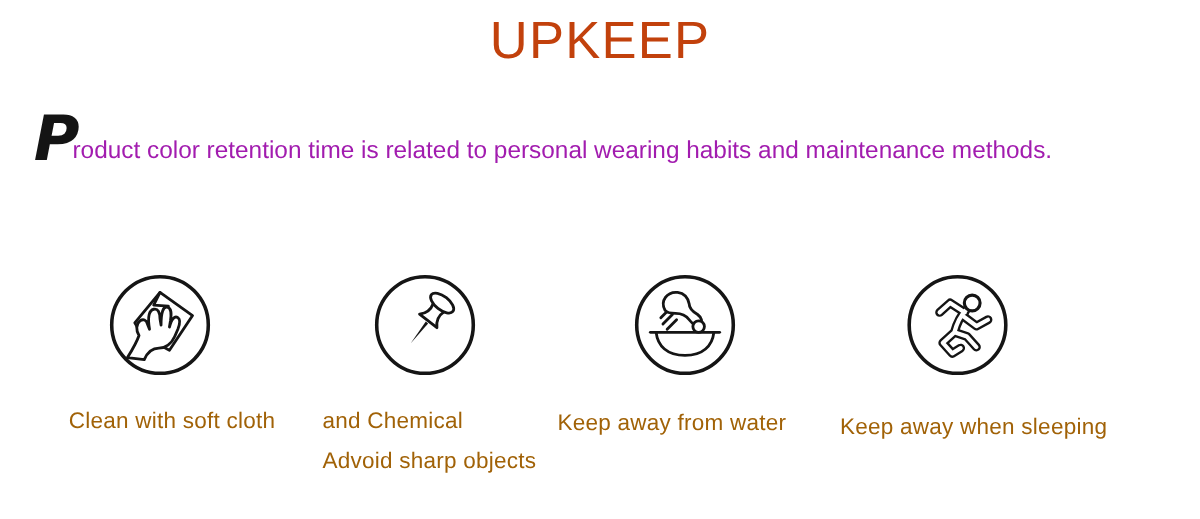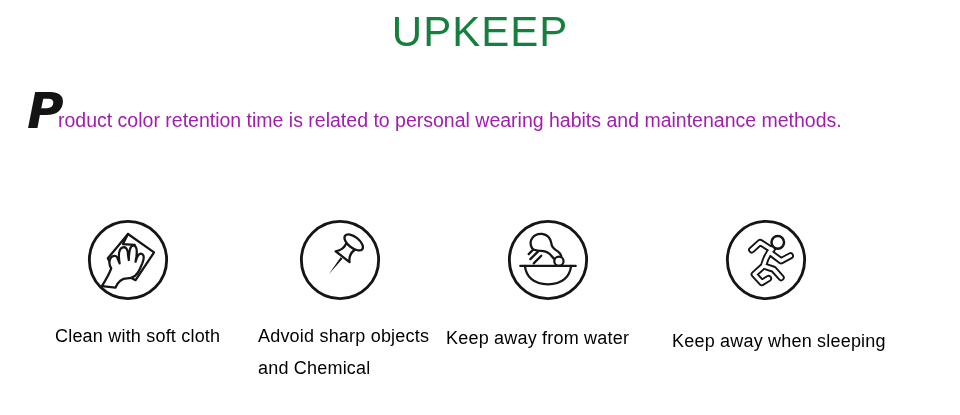--- a/index.html
+++ b/index.html
@@ -2,34 +2,34 @@
 <html><head>
 <meta charset="utf-8">
 <style>
   html,body{margin:0;padding:0;background:#fff;}
   .canvas{
     position:relative;width:960px;height:415px;background:#fff;
     font-family:"Liberation Sans",sans-serif;color:#1b1b1b;overflow:hidden;
   }
   .title{
     position:absolute;top:8px;left:0;width:100%;text-align:center;
-    font-size:42px;line-height:48px;font-weight:400;letter-spacing:1px;color:#15803d;
+    font-size:42px;line-height:48px;font-weight:400;letter-spacing:1px;color:#c2410c;
   }
   .intro{position:absolute;left:28px;top:108px;width:900px;
     font-size:19.5px;line-height:25px;color:#a21caf;}
   .intro p{margin:0;}
   .intro .indent{display:inline-block;width:30px;}
   .dropcap{
     position:absolute;left:27px;top:86px;font-family:"DejaVu Sans",sans-serif;
     font-weight:700;font-style:italic;font-size:50px;line-height:50px;color:#141414;
   }
   .icon-circle{position:absolute;width:84px;height:84px;top:218px;}
   .icon-circle svg{display:block;width:84px;height:84px;}
   .caption{
-    position:absolute;font-size:18px;line-height:32px;letter-spacing:.2px;color:#000000;
+    position:absolute;font-size:18px;line-height:32px;letter-spacing:.2px;color:#a16207;
     white-space:nowrap;
   }
   .st{fill:none;stroke:#151515;stroke-width:2.7;stroke-linecap:round;stroke-linejoin:round;}
   .stf{fill:#fff;stroke:#151515;stroke-width:2.7;stroke-linecap:round;stroke-linejoin:round;}
   .ring{fill:none;stroke:#151515;stroke-width:3.4;}
 </style>
 </head>
 <body>
 
 <div class="canvas">
@@ -83,22 +83,22 @@
       <path d="M58 36 C53 41 50 46 47 57 M57 38 L43 29 L33 38 M56 42 L68 51 L79 45 M47 57 L59 61 L68 71 M47 57 L36 67 L45 77 L53 72" fill="none" stroke="#ffffff" stroke-width="4" stroke-linecap="round" stroke-linejoin="round"></path>
       <circle cx="64" cy="29" r="7.5" fill="#fff" stroke="#151515" stroke-width="3"></circle>
     </svg>
   </div>
 
   <div class="caption" style="left:55px;top:320px">
     <div>Clean with soft cloth</div>
   </div>
 
   <div class="caption" style="left:258px;top:320px">
+    <div>and Chemical</div>
     <div>Advoid sharp objects</div>
-    <div>and Chemical</div>
   </div>
 
   <div class="caption" style="left:446px;top:322px">
     <div>Keep away from water</div>
   </div>
 
   <div class="caption" style="left:672px;top:325px">
     <div>Keep away when sleeping</div>
   </div>
 

